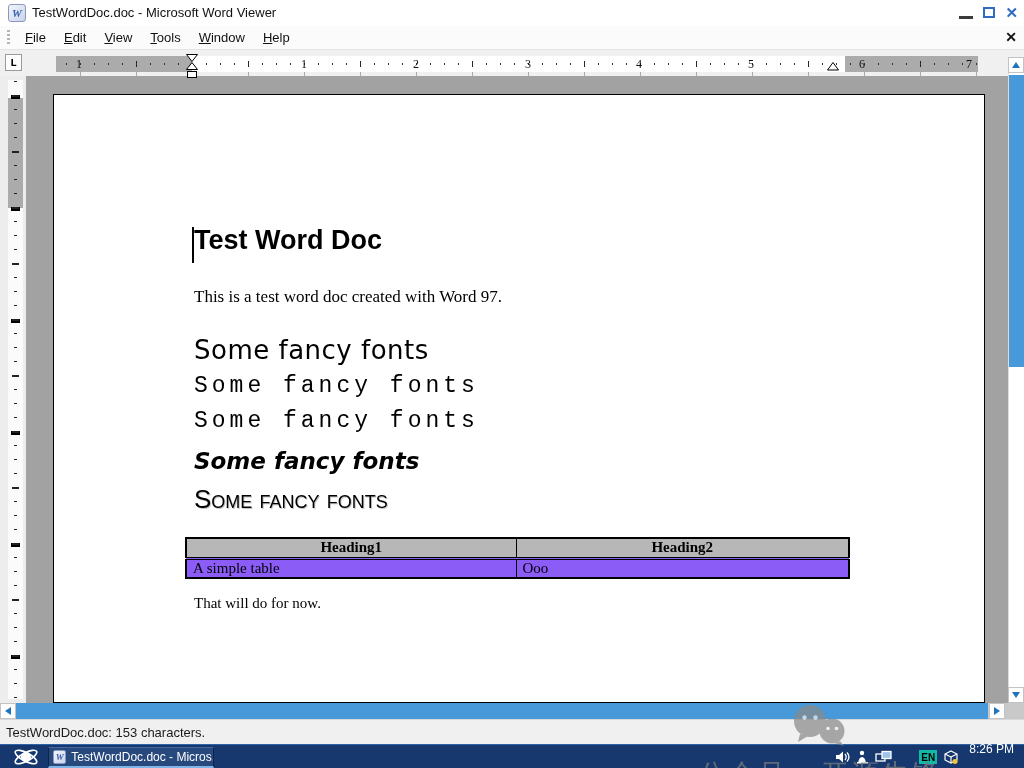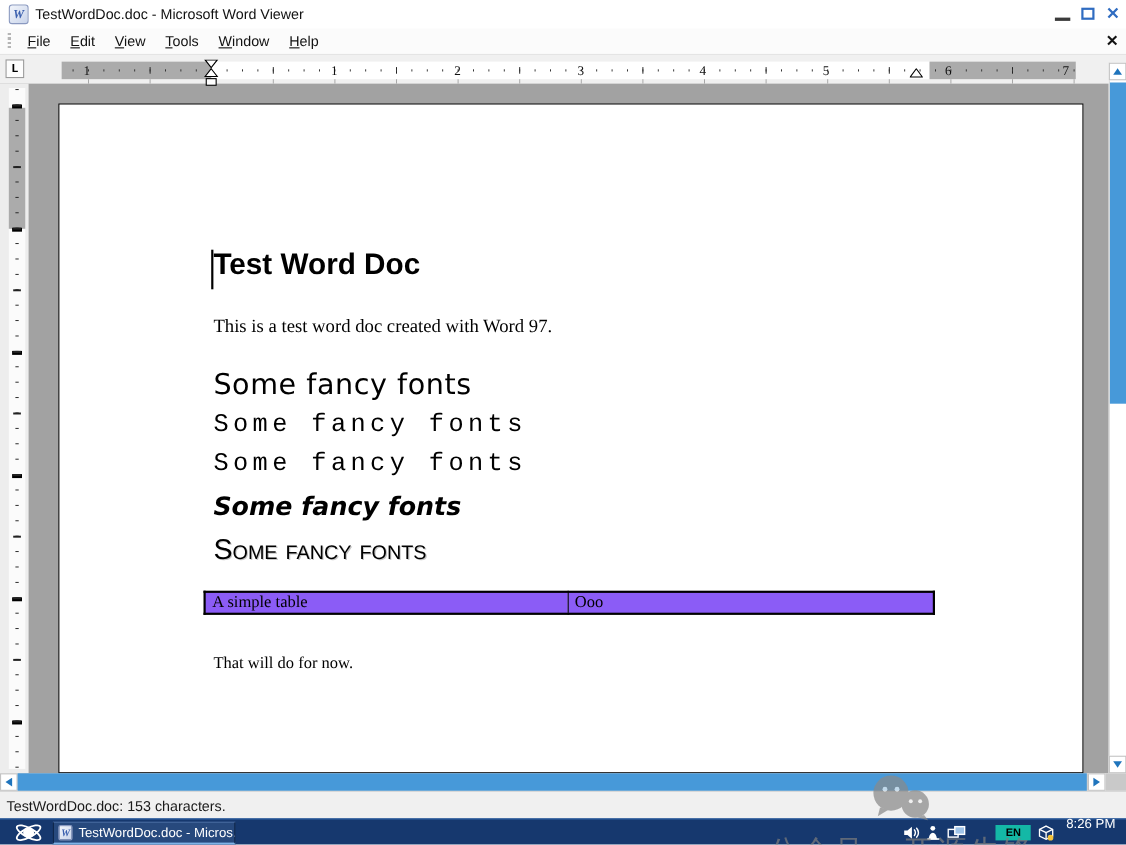--- a/index.html
+++ b/index.html
@@ -93,21 +93,21 @@
   .statusbar { position:absolute; left:0; top:719px; width:1024px; height:25px; background:#f0f0f0; border-top:1px solid #d8d8d8; display:flex; align-items:center; }
   .status-text { margin-left:6px; font-size:13px; color:#1a1a1a; }
 
   
   .taskbar { position:absolute; left:0; top:744px; width:1024px; height:24px; background:#16386e; border-top:1px solid #2e62a8; }
   .startbtn { position:absolute; left:8px; top:1px; width:36px; height:22px; display:flex; align-items:center; justify-content:center; }
   .taskbtn { position:absolute; left:48px; top:2px; width:166px; height:21px; background:#27497d; border:1px solid #0d2447; border-top-color:#46699f; border-bottom:2px solid #7fb4e8; display:flex; align-items:center; padding-left:4px; gap:5px; }
   .taskbtn-icon { width:14px; height:14px; background:linear-gradient(135deg,#f2f5fb,#c9d4ea); border:1px solid #8a99c0; border-radius:2px; color:#3a5fae; font:italic bold 9px "Liberation Serif", serif; display:flex; align-items:center; justify-content:center; }
   .taskbtn-label { color:#ffffff; font-size:12px; white-space:nowrap; overflow:hidden; }
   .tray { position:absolute; right:4px; top:0; height:24px; display:flex; align-items:center; gap:6px; }
-  .lang-box { width:32px; height:14px; background:#14b8a6; color:#000; font:bold 10px "Liberation Sans", sans-serif; display:flex; align-items:center; justify-content:center;margin-left:21px; }
+  .lang-box { width:18px; height:14px; background:#14b8a6; color:#000; font:bold 10px "Liberation Sans", sans-serif; display:flex; align-items:center; justify-content:center;margin-left:21px; }
   .clock { color:#ffffff; font-size:12px; margin:0 6px 16px 4px; }
 
   
   .watermark { position:absolute; left:698px; top:704px; z-index:60; display:flex; align-items:center; gap:10px; opacity:0.72;flex-direction:column; }
   .wm-text { font-size:28px; letter-spacing:2px; color:#7d7d7d; font-family:"DejaVu Sans", sans-serif; }
 </style>
 </head>
 <body>
 
 <div id="root">
@@ -167,20 +167,24 @@
       <div class="doc-heading">Test Word Doc</div>
       <div class="doc-para">This is a test word doc created with Word 97.</div>
       <div class="fancy1">Some fancy fonts</div>
       <div class="fancy2">Some fancy fonts</div>
       <div class="fancy3">Some fancy fonts</div>
       <div class="fancy4">Some fancy fonts</div>
       <div class="fancy5">Some fancy fonts</div>
 
       <table class="doc-table">
         <tbody>
+            <tr>
+          <th class="col1">Heading1</th>
+          <th class="col2">Heading2</th>
+        </tr>
         <tr>
           <td class="col1">A simple table</td>
           <td class="col2">Ooo</td>
         </tr>
       </tbody>
         </table>
 
       <div class="doc-closing">That will do for now.</div>
     </div>
   </div>

